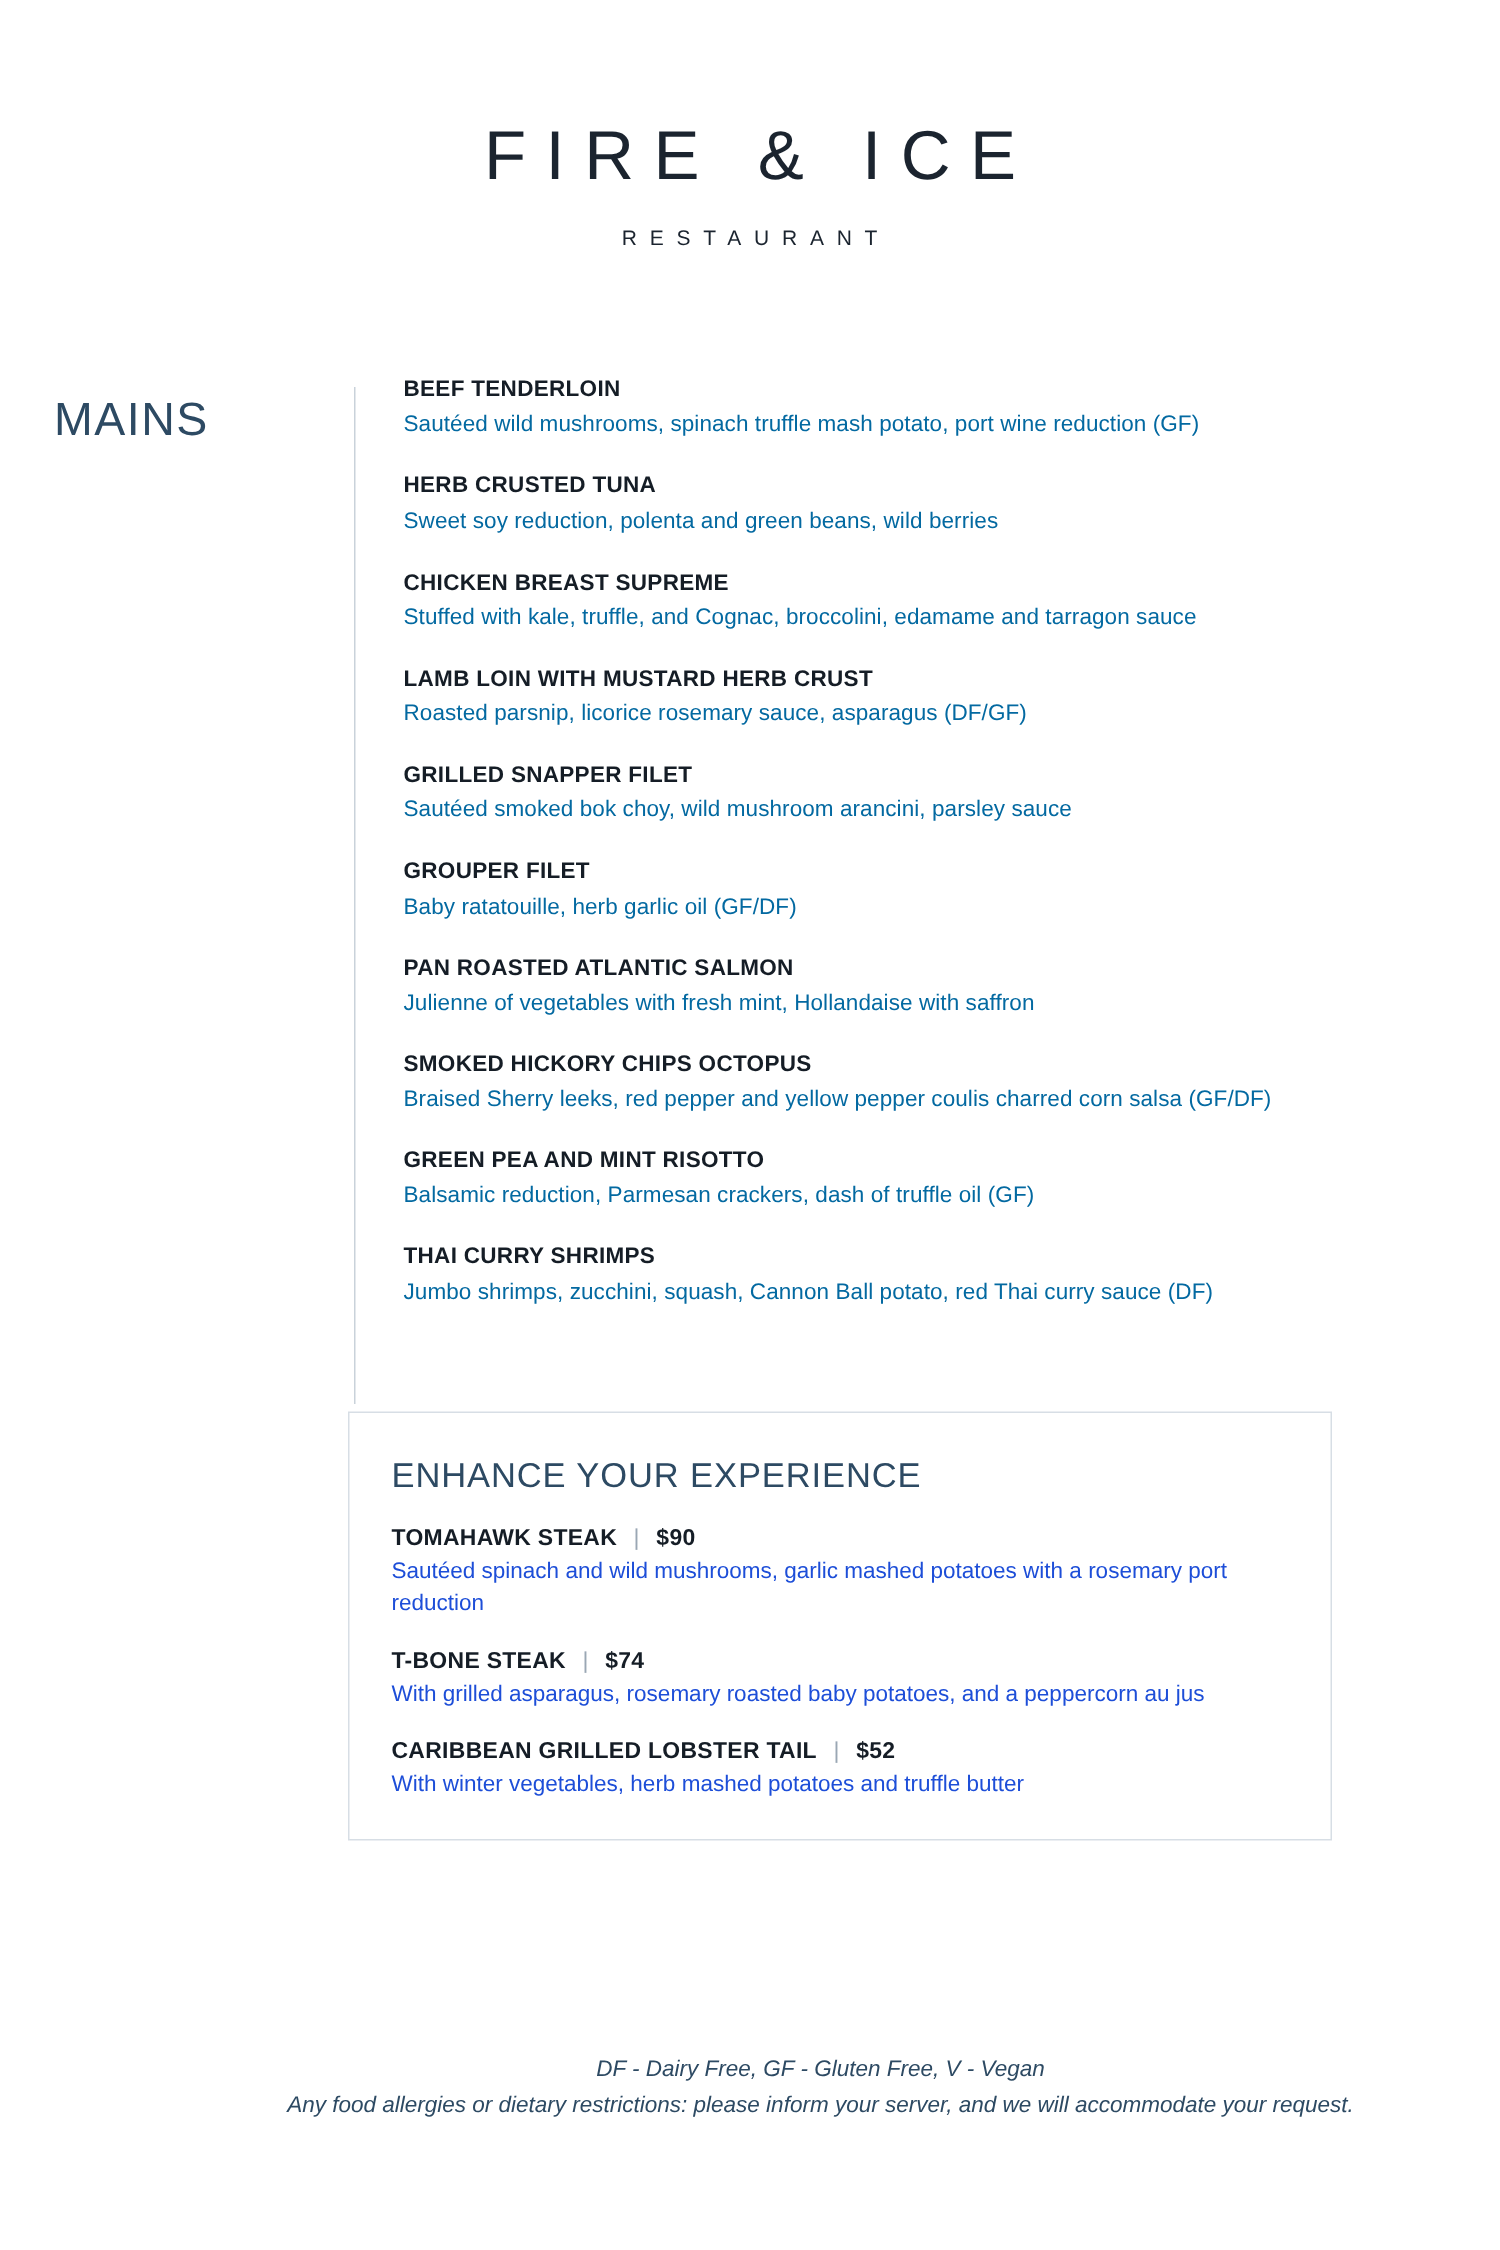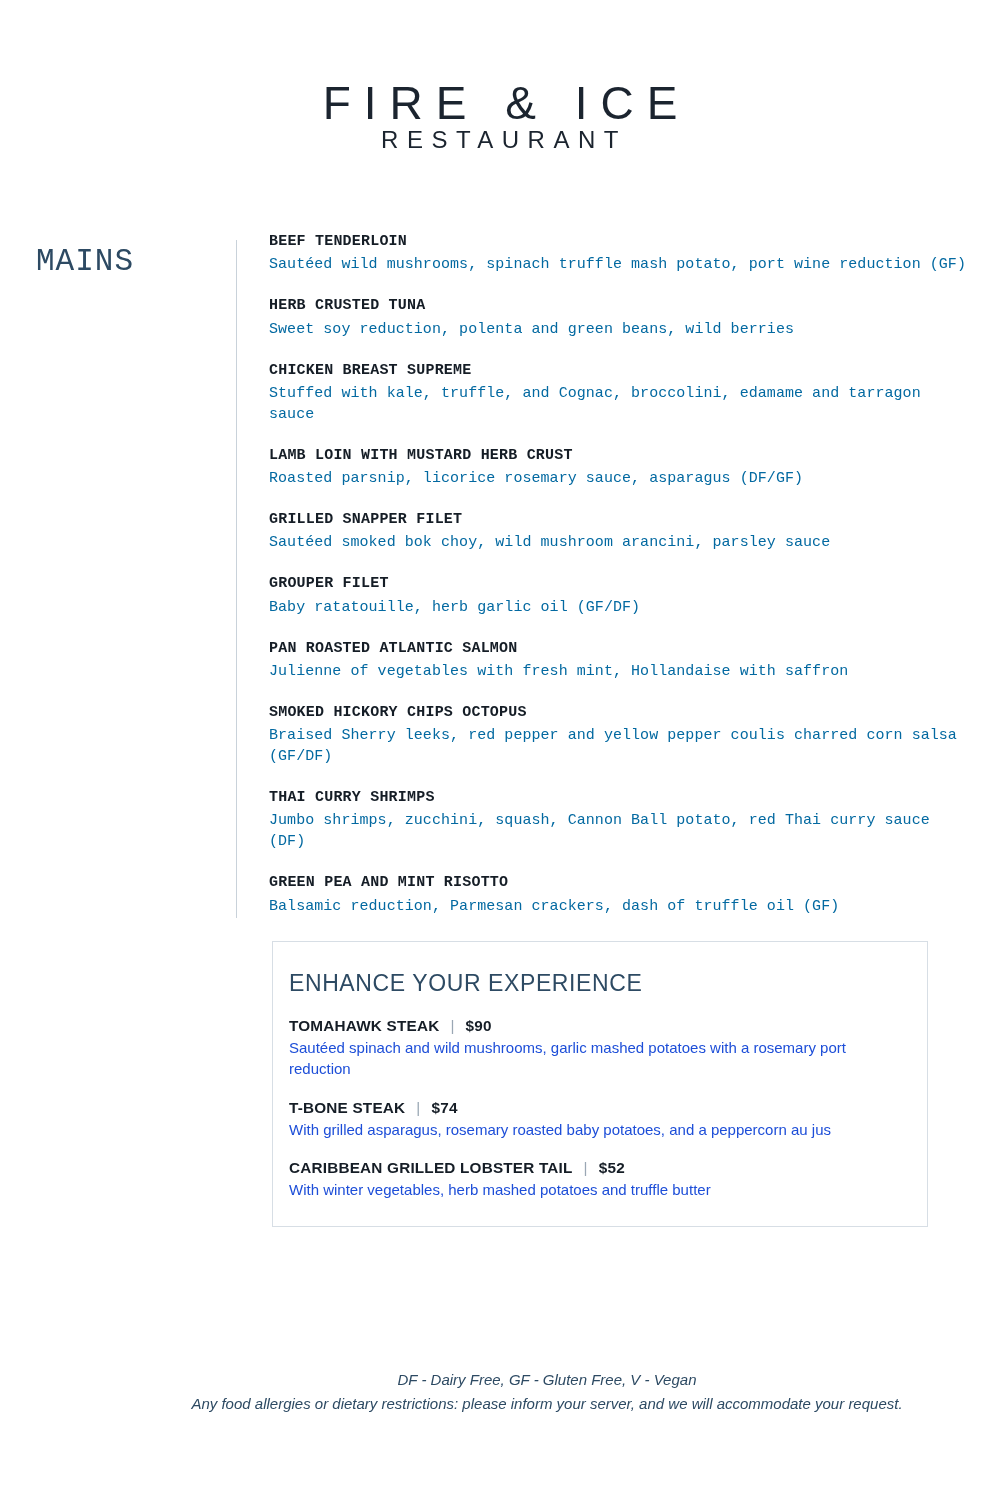--- a/index.html
+++ b/index.html
@@ -24,34 +24,34 @@
   .brand-title {
     font-family: "Liberation Sans", sans-serif;
     font-size: 46px;
     font-weight: 300;
     letter-spacing: 13px;
     color: #1b242f;
     line-height: 1;
     text-indent: 13px;
   }
   .brand-sub {
-    font-size: 24px;
+    margin-top: 24px;
+    font-size: 14px;
     font-weight: 400;
     letter-spacing: 8.5px;
     color: #1b242f;
     text-indent: 8px;
   }
 
   
   .section {
     position: absolute;
-    top: 232px;
+    top: 250px;
     left: 0;
     width: 952px;
-    font-family: Liberation Mono, monospace;
   }
   .section-title {
     position: absolute;
     left: 36px;
     top: 12px;
     font-size: 31px;
     letter-spacing: 1px;
     color: #2d4a63;
     font-weight: 400;
   }
@@ -87,22 +87,21 @@
   }
 
   
   .enhance {
     position: absolute;
     left: 232px;
     top: 941px;
     width: 656px;
     border: 1px solid #d7dee5;
     box-sizing: border-box;
-    padding: 28px 36px 26px 16px;
-    margin-left: 40px;
+    padding: 28px 36px 26px 28px;
   }
   .enhance-title {
     font-size: 23px;
     color: #2d4a63;
     letter-spacing: 0.6px;
     font-weight: 400;
     margin-bottom: 20px;
   }
   .enh-item {
     margin-bottom: 19px;
@@ -192,27 +191,27 @@
       <div class="item-name">PAN ROASTED ATLANTIC SALMON</div>
       <div class="item-desc">Julienne of vegetables with fresh mint, Hollandaise with saffron</div>
     </div>
 
     <div class="item">
       <div class="item-name">SMOKED HICKORY CHIPS OCTOPUS</div>
       <div class="item-desc">Braised Sherry leeks, red pepper and yellow pepper coulis charred corn salsa (GF/DF)</div>
     </div>
 
     <div class="item">
+      <div class="item-name">GREEN PEA AND MINT RISOTTO</div>
+      <div class="item-desc">Balsamic reduction, Parmesan crackers, dash of truffle oil (GF)</div>
+    </div>
+
+    <div class="item">
       <div class="item-name">THAI CURRY SHRIMPS</div>
       <div class="item-desc">Jumbo shrimps, zucchini, squash, Cannon Ball potato, red Thai curry sauce (DF)</div>
-    </div>
-
-    <div class="item">
-      <div class="item-name">GREEN PEA AND MINT RISOTTO</div>
-      <div class="item-desc">Balsamic reduction, Parmesan crackers, dash of truffle oil (GF)</div>
     </div>
 
   </div>
 </div>
 
 <div class="enhance">
   <div class="enhance-title">ENHANCE YOUR EXPERIENCE</div>
 
   <div class="enh-item">
     <div class="enh-head">

